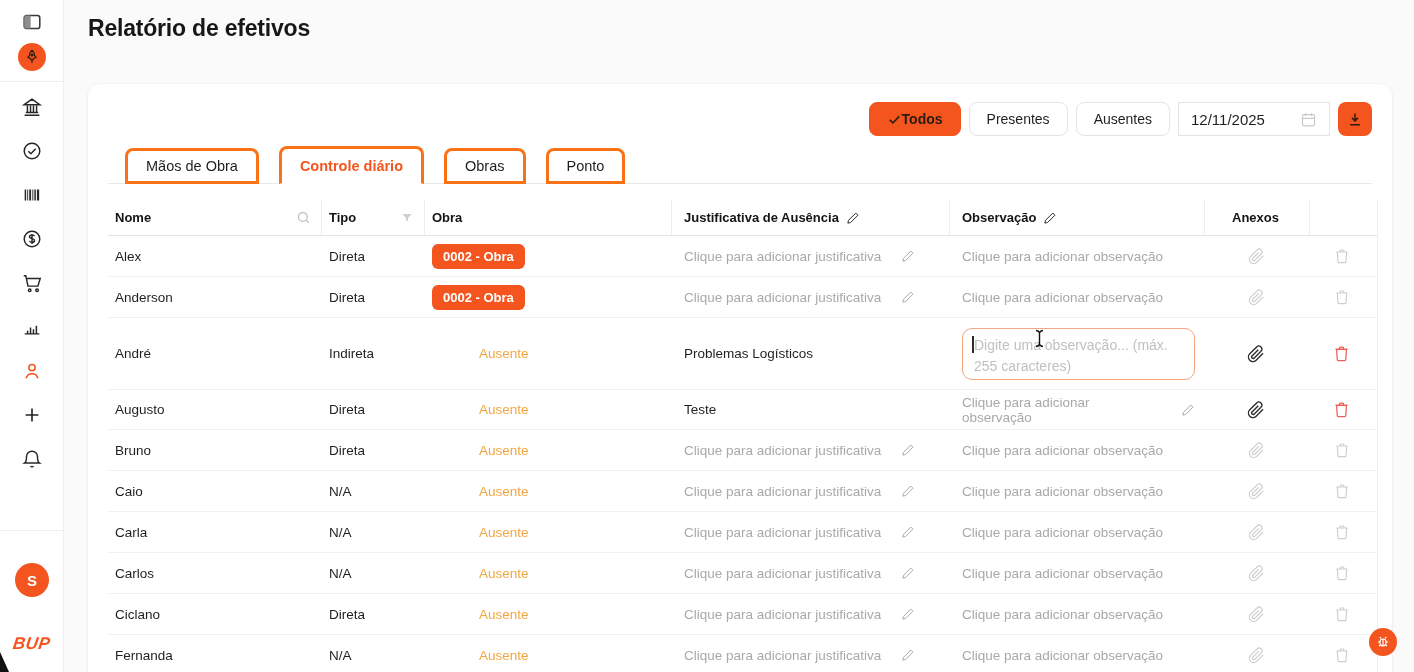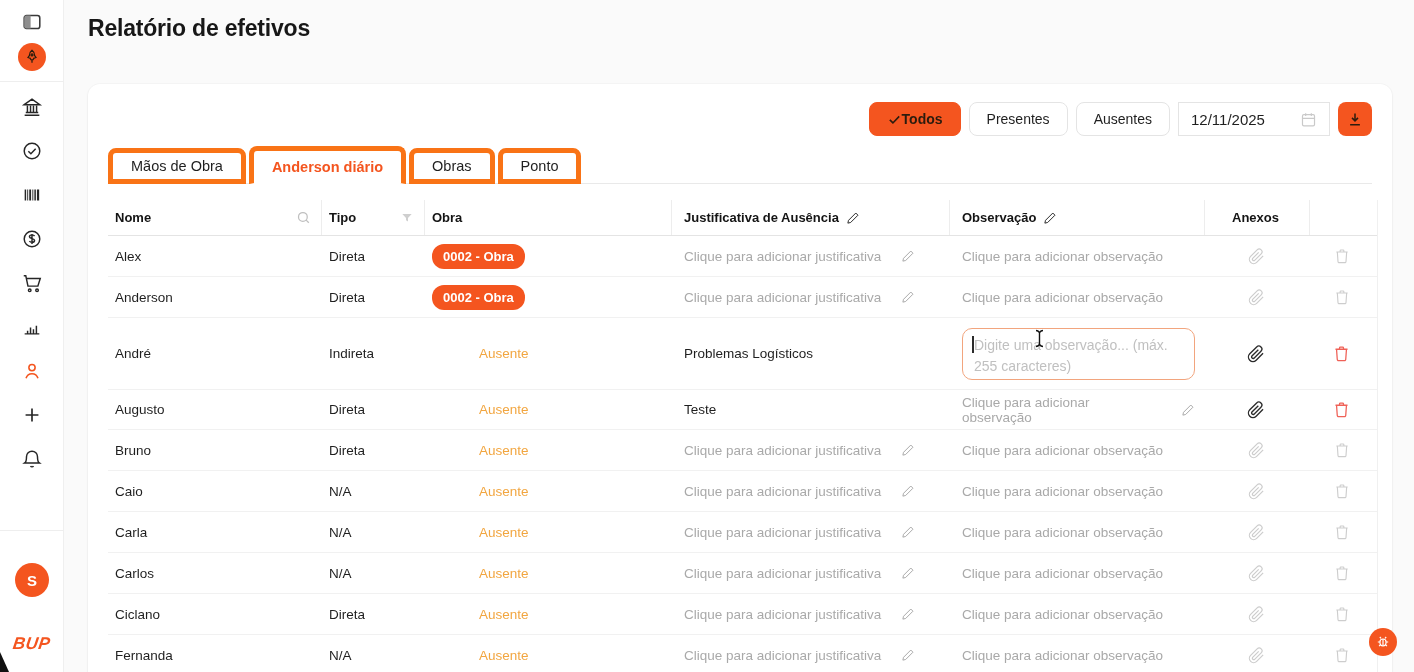--- a/index.html
+++ b/index.html
@@ -23,40 +23,40 @@
 
   
   .toolbar { position:absolute; top:18px; right:20px; display:flex; gap:8px; align-items:center; }
   .btn { height:34px; border-radius:8px; display:inline-flex; align-items:center; font-size:14px; font-weight:500; padding:0 17px; background:#fff; border:1px solid #E4E4E4; color:#1F1F1F; cursor:pointer; }
   .btn.primary { background:#F4551F; border-color:#F4551F; color:#2B1C0E; font-weight:600; }
   .datebox { height:34px; width:152px; border:1px solid #E4E4E4; border-radius:0; background:#fff; display:flex; align-items:center; justify-content:space-between; padding:0 12px; font-size:15px; font-weight:500; cursor:pointer; }
   .dlbtn { width:34px; height:34px; border-radius:8px; background:#F4551F; display:flex; align-items:center; justify-content:center; cursor:pointer; }
 
   
   .tabs { position:absolute; top:62px; left:20px; right:20px; height:38px; display:flex; align-items:flex-end; border-bottom:1px solid #E9E9E9; }
-  .tab { height:36px; display:flex; align-items:center; padding:0 18px; border:5px solid #f97316; border-radius:8px 8px 0 0; margin-right:3px; margin-bottom:-1px; font-size:14.5px; color:#1F1F1F; background:#fff; cursor:pointer; }
+  .tab { height:36px; display:flex; align-items:center; padding:0 18px; border:3px solid #f97316; border-radius:8px 8px 0 0; margin-right:3px; margin-bottom:-1px; font-size:14.5px; color:#1F1F1F; background:#fff; cursor:pointer;margin-left:17px; }
   .tab.active { height:38px; color:#F4551F; font-weight:600; border-bottom:1px solid #fff; }
 
   
   .table { position:absolute; top:116px; left:20px; width:1270px; border-right:1px solid #F0F0F0; }
   .thead { display:flex; height:36px; border-bottom:1px solid #E4E4E4; }
   .th { font-size:13px; font-weight:700; color:#141414; display:flex; align-items:center; justify-content:space-between; gap:6px; padding:0 10px 0 7px; border-right:1px solid #EDEDED; }
   .th .hlabel { display:flex; align-items:center; gap:7px; }
   .th.center { justify-content:center; }
   .th.noborder { border-right:none; }
   .trow { display:flex; align-items:center; height:41px; border-bottom:1px solid #F1F1F1; }
   .trow.tall { height:72px; }
   .trow.mid { height:40px; }
   .c { font-size:13.5px; color:#1F1F1F; display:flex; align-items:center; padding:0 10px 0 7px; }
   .w-nome { width:214px; } .w-tipo { width:103px; } .w-obra { width:247px; }
   .w-just { width:278px; padding-left:12px; } .w-obs { width:255px; padding-left:12px; }
   .w-anx { width:105px; justify-content:center; } .w-act { width:66px; justify-content:center; }
   .placeholder { color:#A9A9A9; display:flex; align-items:center; gap:20px; cursor:pointer; }
   .status-ausente { color:#F2A640;margin-left:47px; }
-  .badge { background:#F4551F; color:#fff; padding:5px 11px; border-radius:12px; font-size:13px; font-weight:600; }
+  .badge { background:#F4551F; color:#fff; padding:5px 11px; border-radius:6px; font-size:13px; font-weight:600; }
   .icbtn { cursor:pointer; display:flex; align-items:center; justify-content:center; }
   .muted { color:#CDCDCD; } .darkic { color:#2B2B2B; } .danger { color:#EF6157; }
 
   
   .obs-wrap { position:relative; width:233px; height:52px; }
   .obs-wrap textarea { position:absolute; inset:0; width:233px; height:52px; border:1.5px solid #F2A57E; border-radius:10px; padding:6px 11px; font-family:"Liberation Sans", sans-serif; font-size:14px; line-height:21px; color:#444; resize:none; outline:none; overflow:hidden; background:#fff; }
   .obs-wrap textarea::placeholder { color:#C0C0C0; }
   .caret { position:absolute; left:10px; top:8px; width:1.5px; height:17px; background:#2B2B2B; }
   .ibeam { position:absolute; left:72px; top:1px; color:#111; }
 
@@ -201,21 +201,21 @@
             <path d="M12 4.5v9.5"></path>
             <path d="m8 10.5 4 4 4-4"></path>
             <path d="M5.5 19.5h13"></path>
           </svg>
         </span>
     </div>
   </div>
 
   <div class="tabs">
     <div class="tab">Mãos de Obra</div>
-    <div class="tab active">Anderson diário</div>
+    <div class="tab active">Controle diário</div>
     <div class="tab">Obras</div>
     <div class="tab">Ponto</div>
   </div>
 
   <div class="table">
     <div class="thead">
       <div class="th w-nome">
         <span>Nome</span>
         <span class="icbtn">
             <svg width="15" height="15" viewBox="0 0 24 24" fill="none" stroke="#BFBFBF" stroke-width="2">

